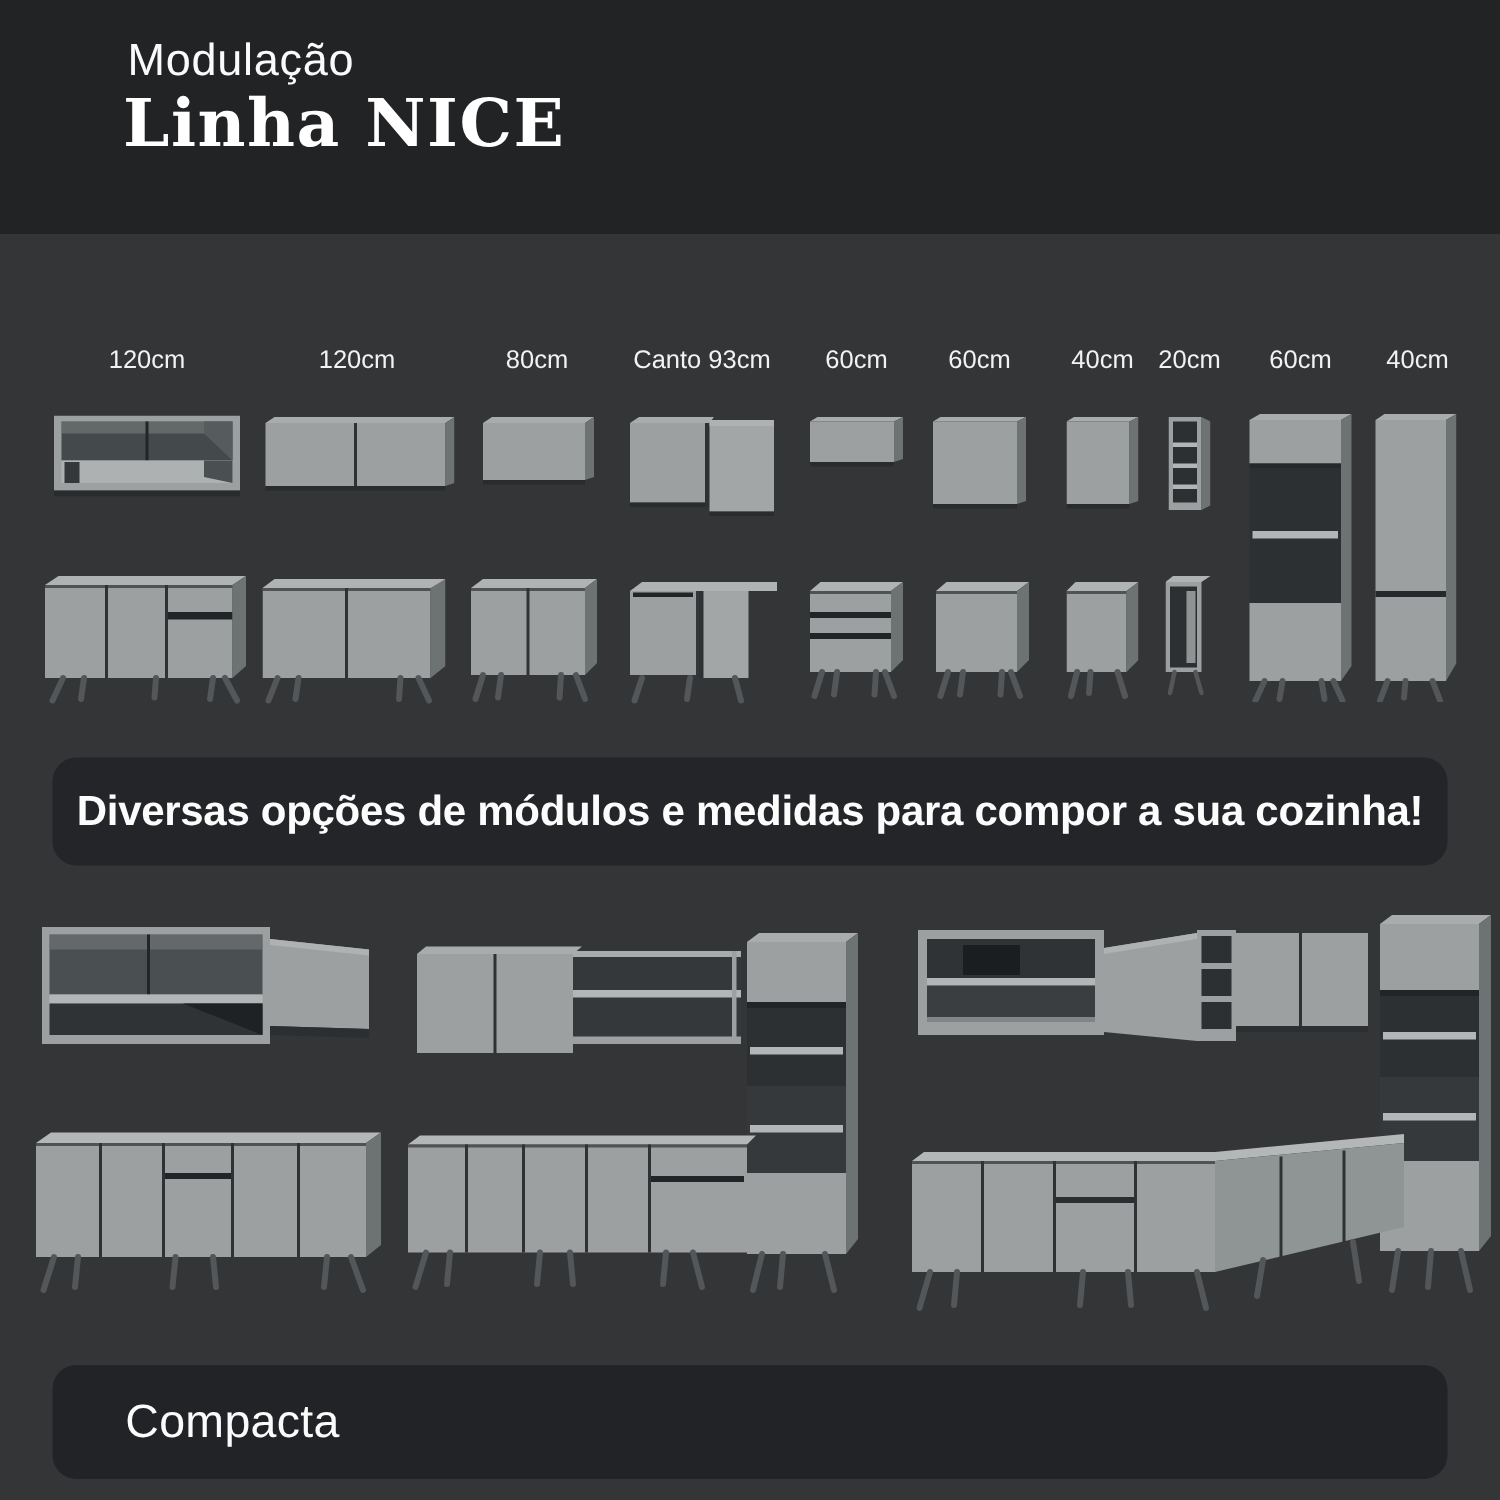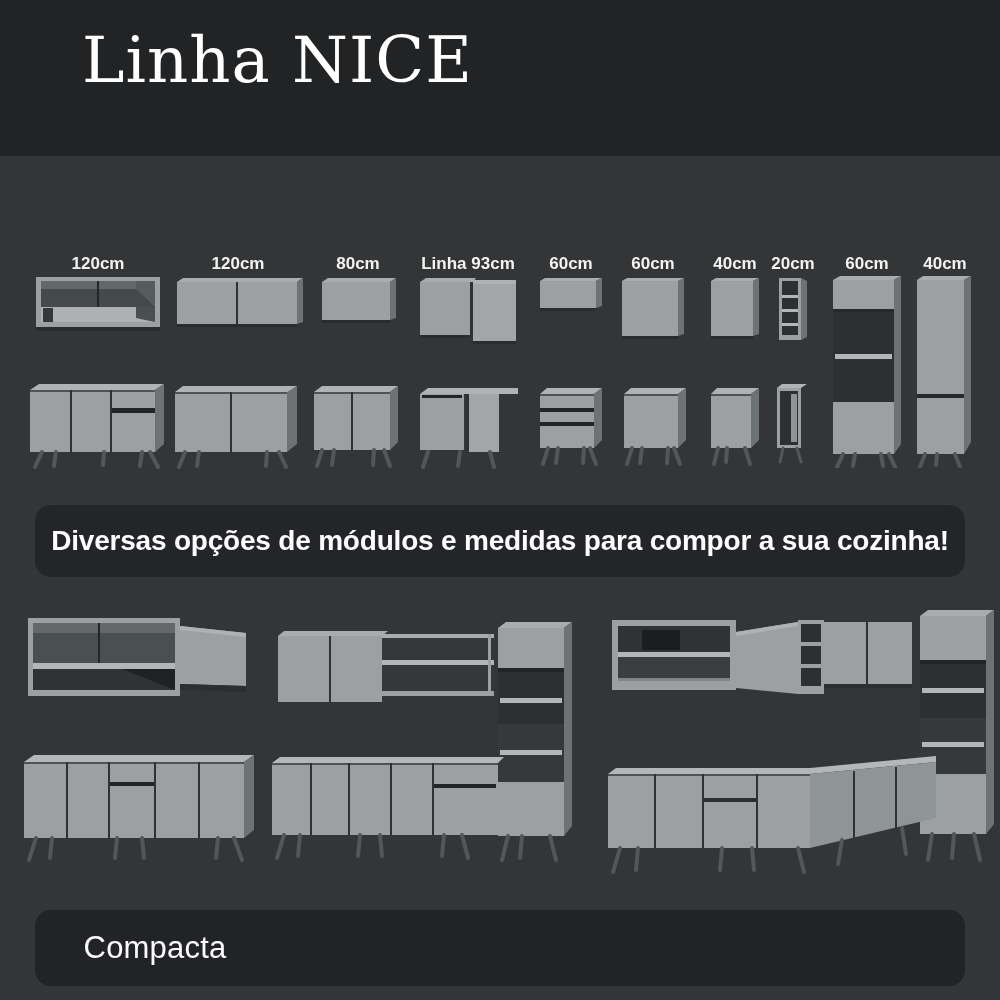--- a/index.html
+++ b/index.html
@@ -11,26 +11,26 @@
   
   .header{
     position:absolute;left:0;top:0;width:1000px;height:156px;
     background:#222324;box-sizing:border-box;padding:24px 0 0 85px;
   }
   .kicker{
     color:#fafafa;font-size:30px;font-weight:500;letter-spacing:.5px;line-height:1.1;
   }
   .title{
     margin:4px 0 0 -3px;color:#ffffff;font-family:"DejaVu Serif",serif;
-    font-weight:400;font-size:64px;line-height:1.0;letter-spacing:1px;
+    font-weight:700;font-size:44px;line-height:1.0;letter-spacing:1px;
   }
   
   .mod-label{
-    position:absolute;top:254px;height:20px;color:#f2f2f2;
-    font-size:17px;font-weight:700;text-align:center;line-height:20px;
+    position:absolute;top:230px;height:20px;color:#f2f2f2;
+    font-size:17px;font-weight:400;text-align:center;line-height:20px;
   }
   .mod{position:absolute;}
   
   .banner{
     position:absolute;left:35px;top:505px;width:930px;height:72px;
     background:#242528;border-radius:16px;display:flex;align-items:center;justify-content:center;
   }
   .banner span{
     color:#fcfcfc;font-size:28px;font-weight:600;letter-spacing:-0.2px;white-space:nowrap;
   }
@@ -43,27 +43,28 @@
     color:#fbfbfb;font-size:31px;font-weight:500;letter-spacing:.2px;
   }
   .kitchen{position:absolute;}
 </style>
 </head>
 <body>
 
 <div class="page">
 
   <div class="header">
+    <div class="kicker">Modulação</div>
     <div class="title">Linha NICE</div>
   </div>
 
   <div class="mod-label" style="left:30px;width:136px">120cm</div>
   <div class="mod-label" style="left:170px;width:136px">120cm</div>
   <div class="mod-label" style="left:312px;width:92px">80cm</div>
-  <div class="mod-label" style="left:414px;width:108px">Linha 93cm</div>
+  <div class="mod-label" style="left:414px;width:108px">Canto 93cm</div>
   <div class="mod-label" style="left:537px;width:68px">60cm</div>
   <div class="mod-label" style="left:620px;width:66px">60cm</div>
   <div class="mod-label" style="left:706px;width:58px">40cm</div>
   <div class="mod-label" style="left:770px;width:46px">20cm</div>
   <div class="mod-label" style="left:827px;width:80px">60cm</div>
   <div class="mod-label" style="left:910px;width:70px">40cm</div>
 
   <svg class="mod" style="left:36px;top:277px" width="124" height="54" viewBox="0 0 124 54">
     <rect x="0" y="0" width="124" height="50" fill="#9ca0a1"></rect>
     <rect x="5" y="4" width="114" height="26" fill="#44494b"></rect>

